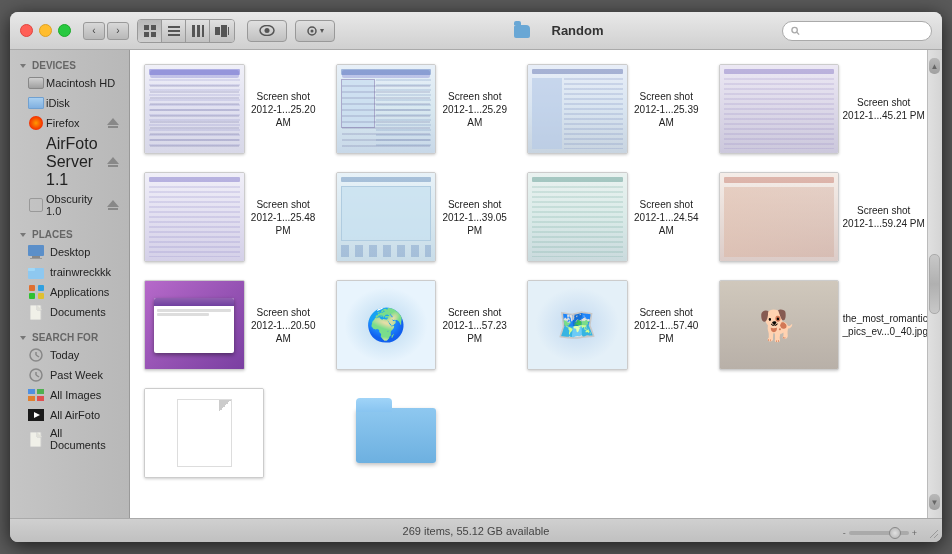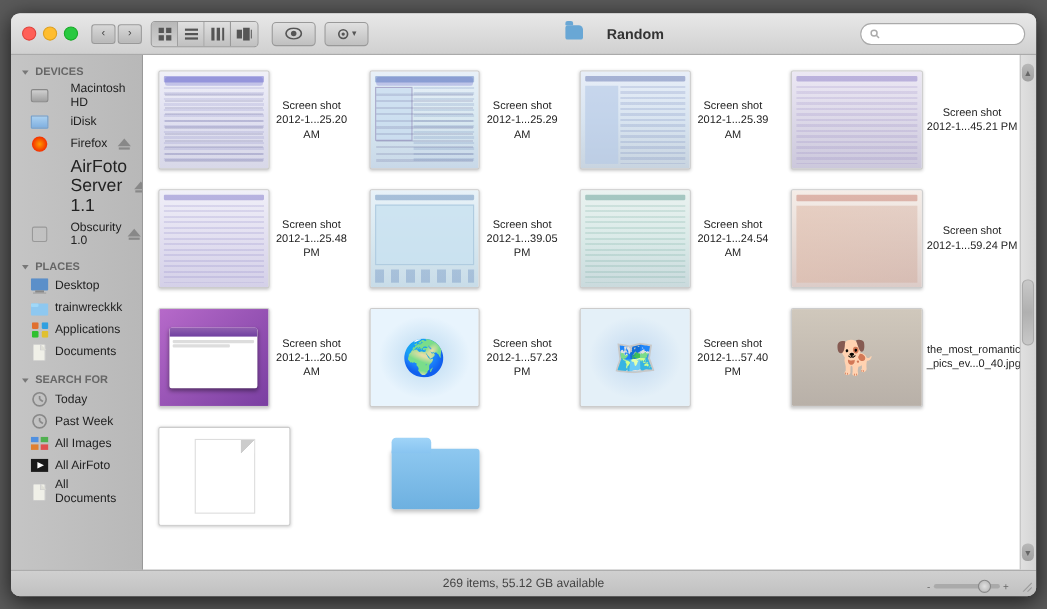--- a/index.html
+++ b/index.html
@@ -60,21 +60,21 @@
       display: flex;
       align-items: center;
       justify-content: center;
       cursor: pointer;
       font-size: 10px;
       color: #444;
     }
     .title-center {
       flex: 1;
       display: flex;
-      align-items: flex-start;
+      align-items: flex-end;
       justify-content: center;
       gap: 22px;
     }
     .folder-icon-title {
       width: 16px;
       height: 13px;
       background: #69a7d5;
       border-radius: 2px 4px 2px 2px;
       position: relative;
     }
@@ -265,21 +265,21 @@
       padding: 2px 10px 2px 18px;
       gap: 6px;
       cursor: pointer;
       color: #222;
       font-size: 11px;
       justify-content: space-between;
     }
     .sidebar-item-row .left {
       display: flex;
       align-items: center;
-      gap: 20px;
+      gap: 2px;
     }
     
     .file-area {
       flex: 1;
       background: white;
       overflow-y: auto;
       overflow-x: hidden;
       position: relative;
     }
     .file-grid {

